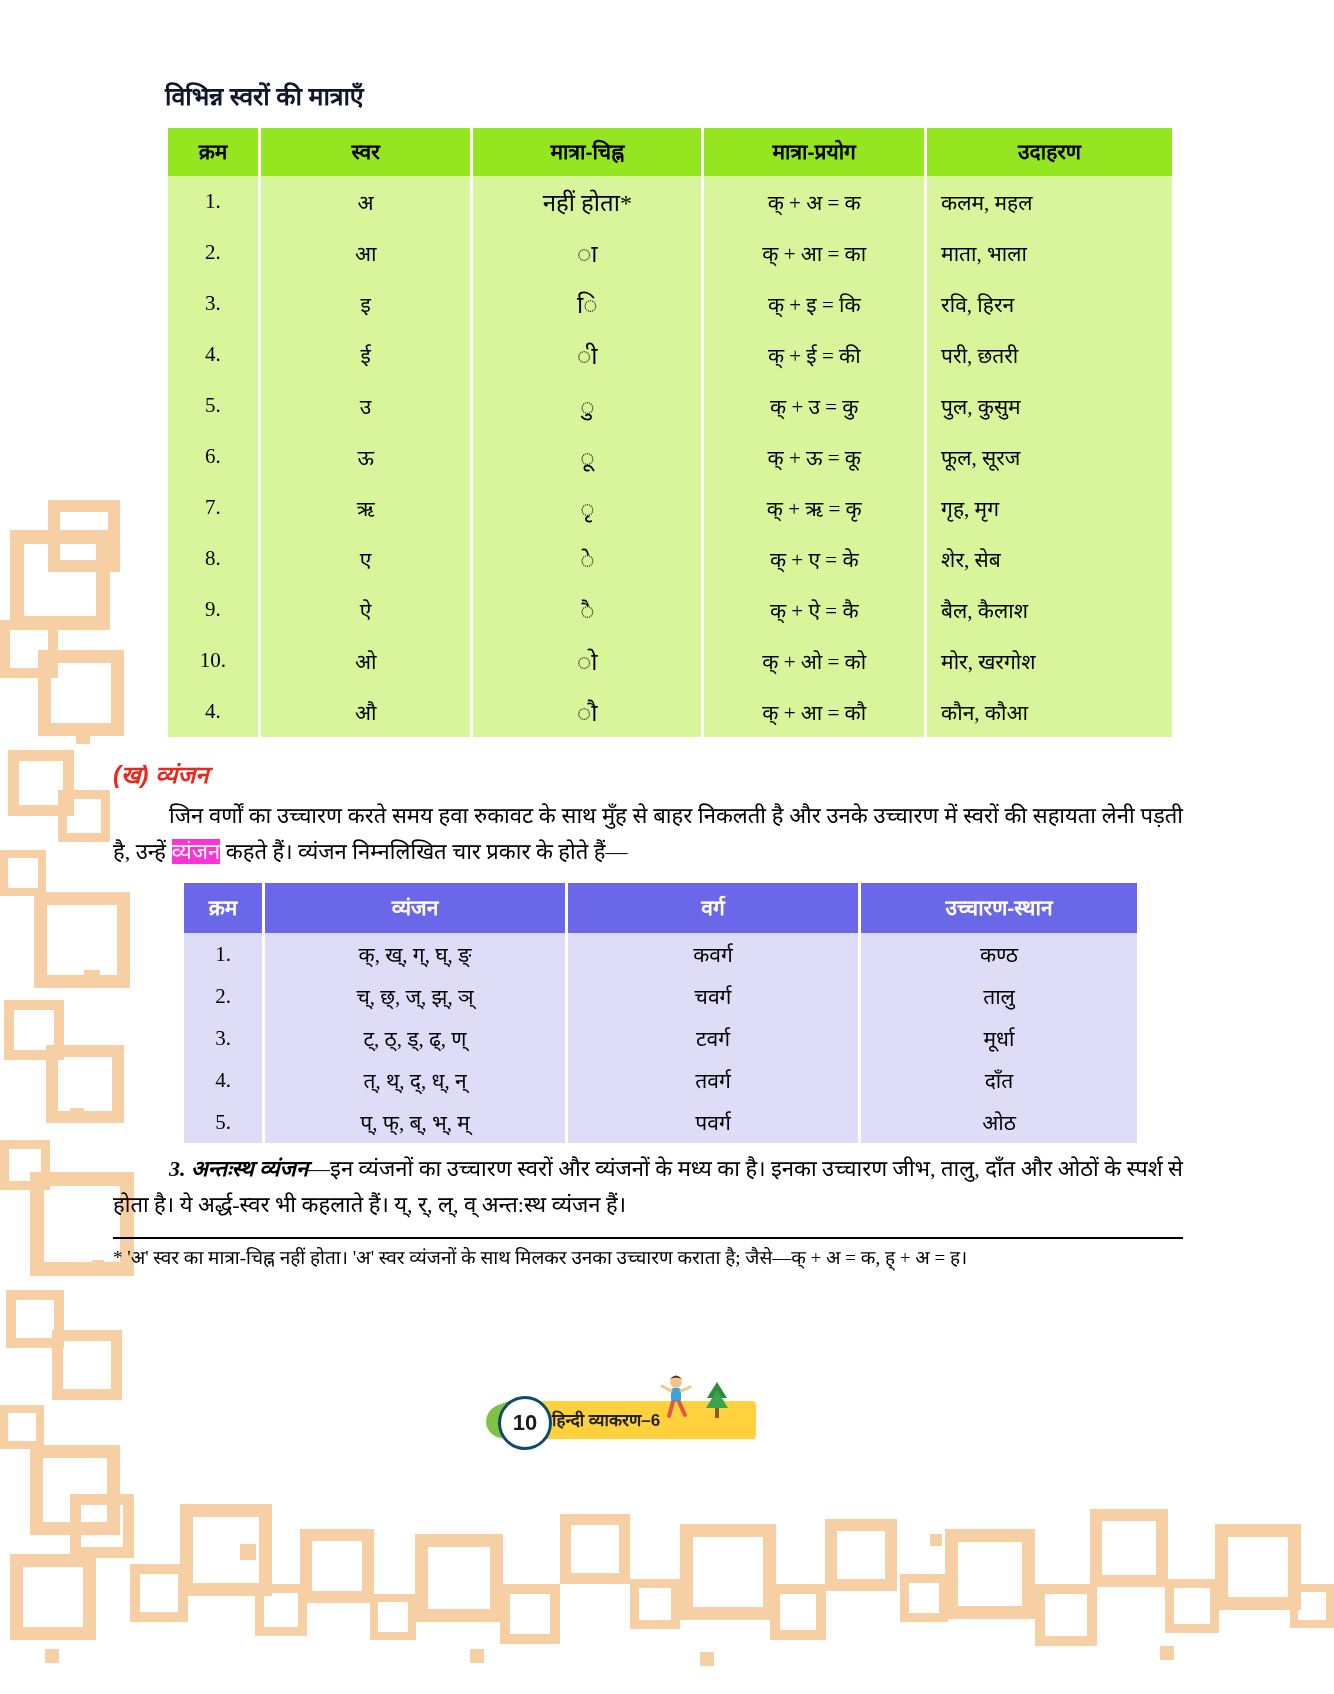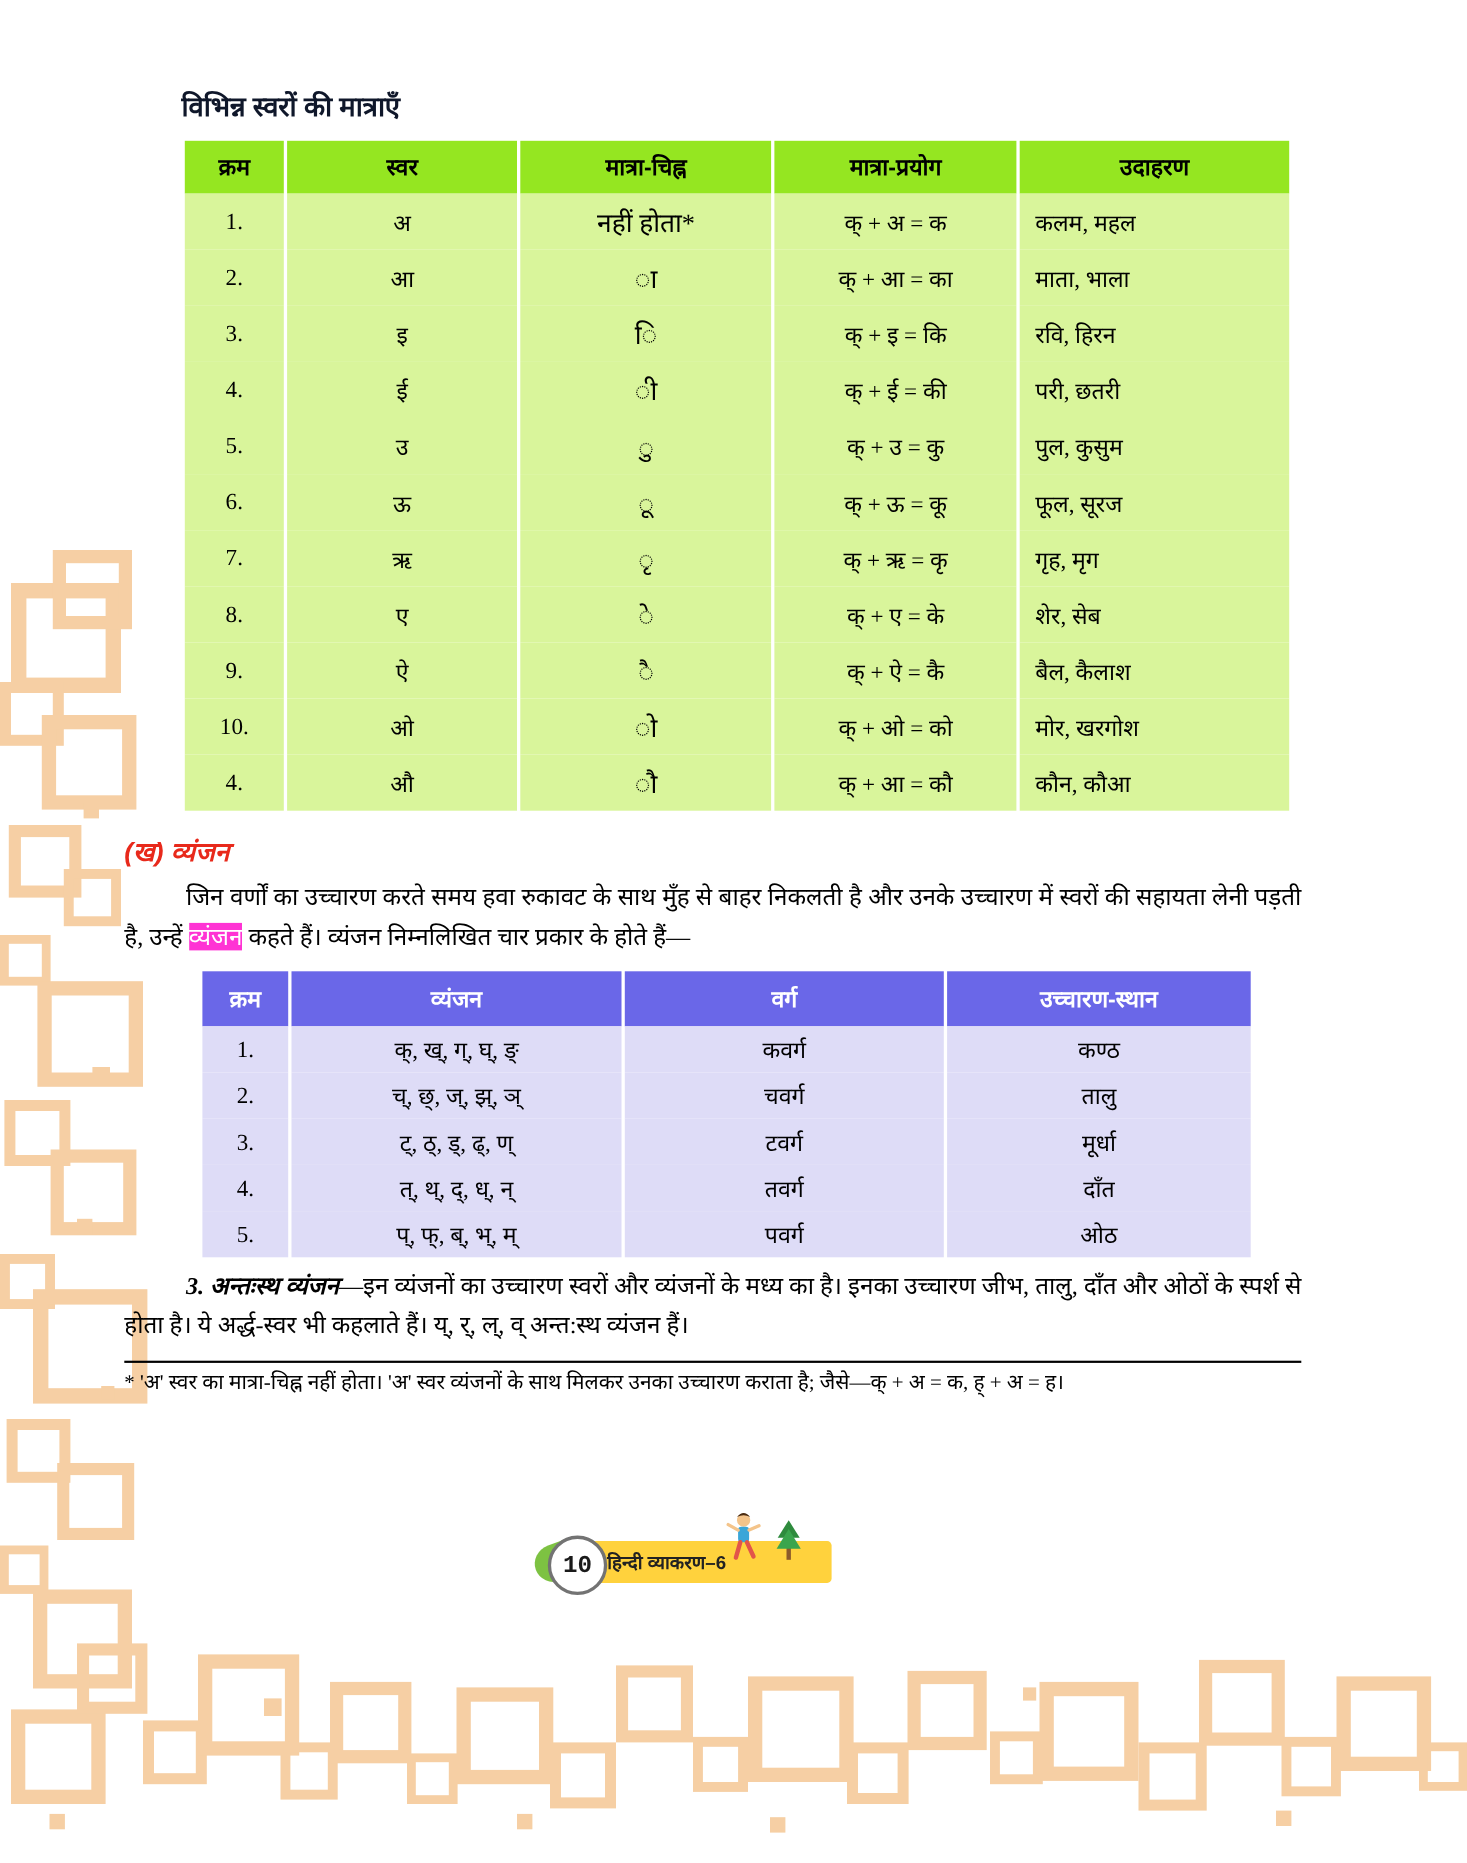--- a/index.html
+++ b/index.html
@@ -169,25 +169,25 @@
     background: #7dc242;
     border-radius: 0 50% 50% 50%;
     transform: rotate(20deg);
   }
   .footer .circle {
     position: absolute;
     left: 18px; top: 6px;
     width: 48px; height: 48px;
     border-radius: 50%;
     background: #ffffff;
-    border: 3px solid #737373;
+    border: 3px solid #0c4a6e;
     display: flex;
     align-items: center;
     justify-content: center;
-    font-family: Liberation Mono, monospace;
+    font-family: Liberation Sans, sans-serif;
     font-weight: bold;
     font-size: 22px;
     color: #1a1a1a;
     z-index: 3;
   }
   .footer .banner {
     position: absolute;
     left: 58px; top: 11px;
     width: 218px; height: 38px;
     background: #ffd23d;

